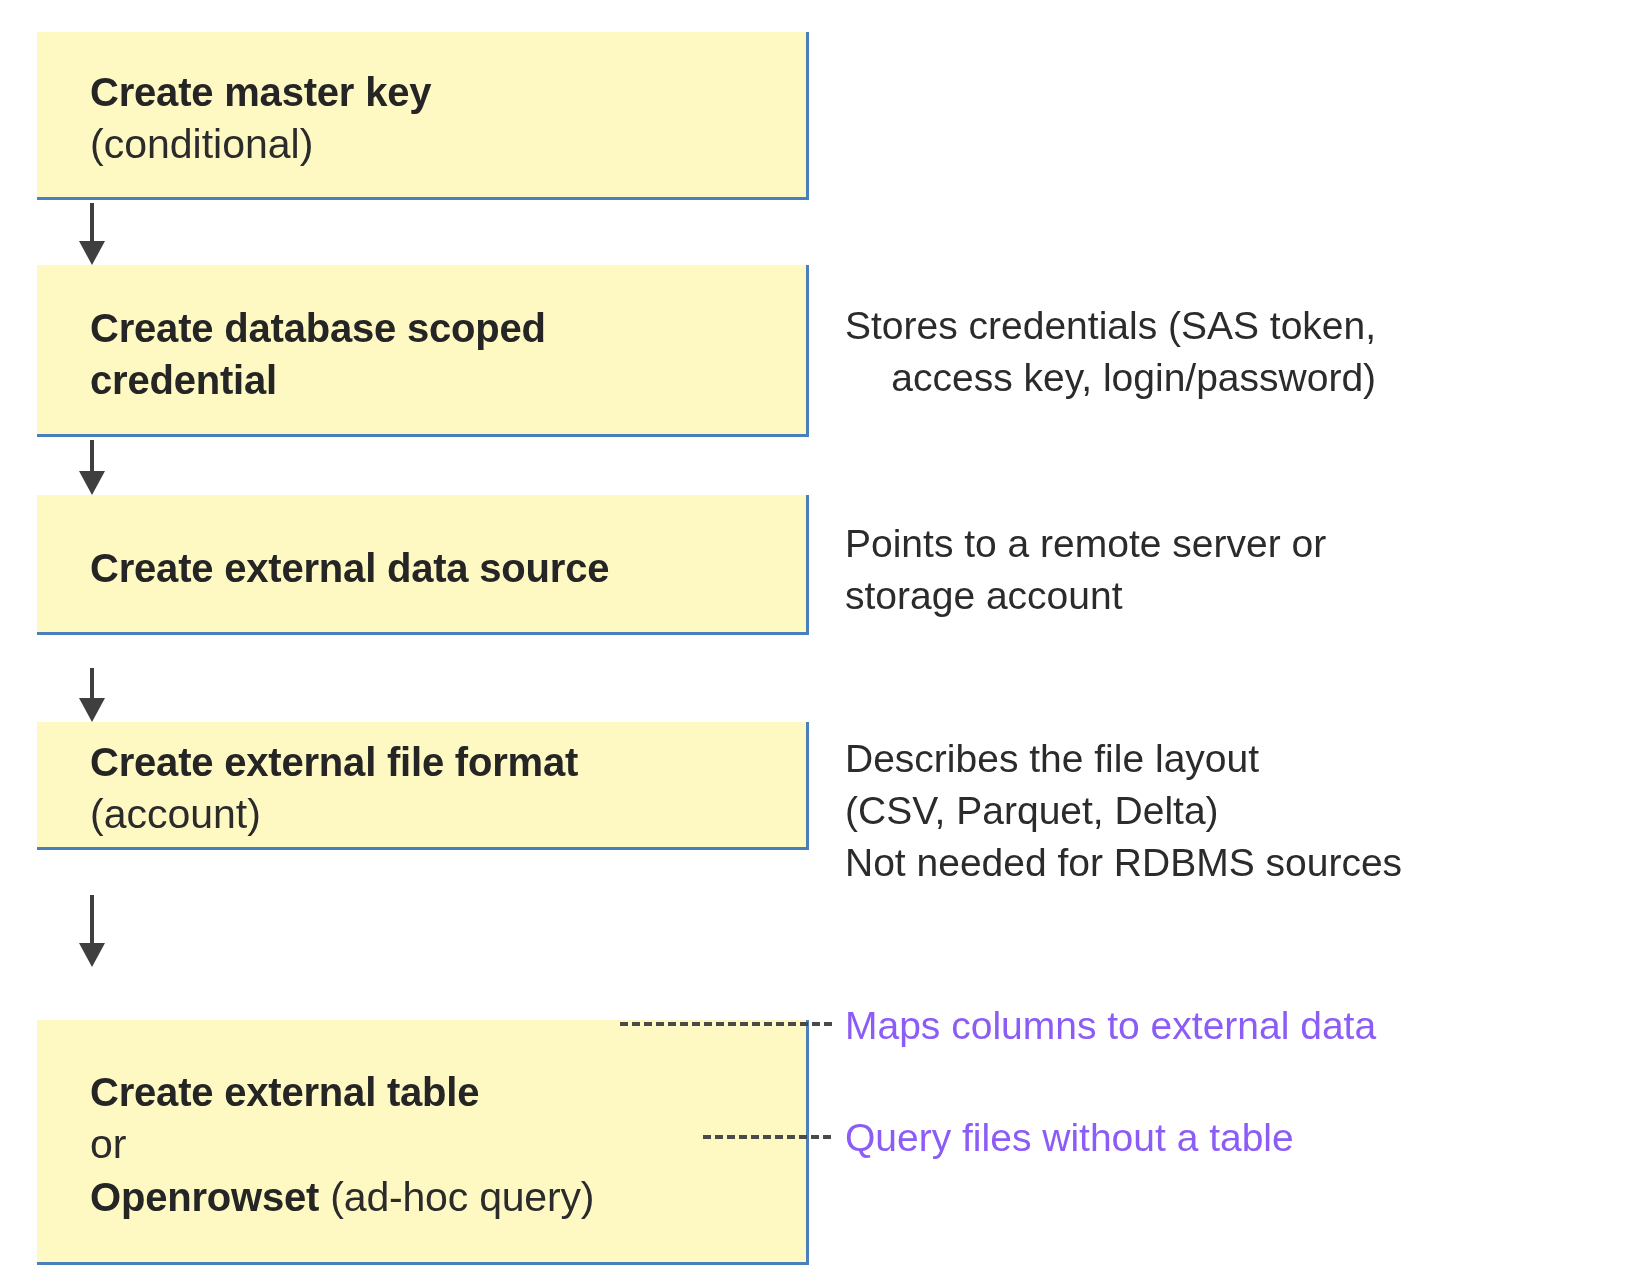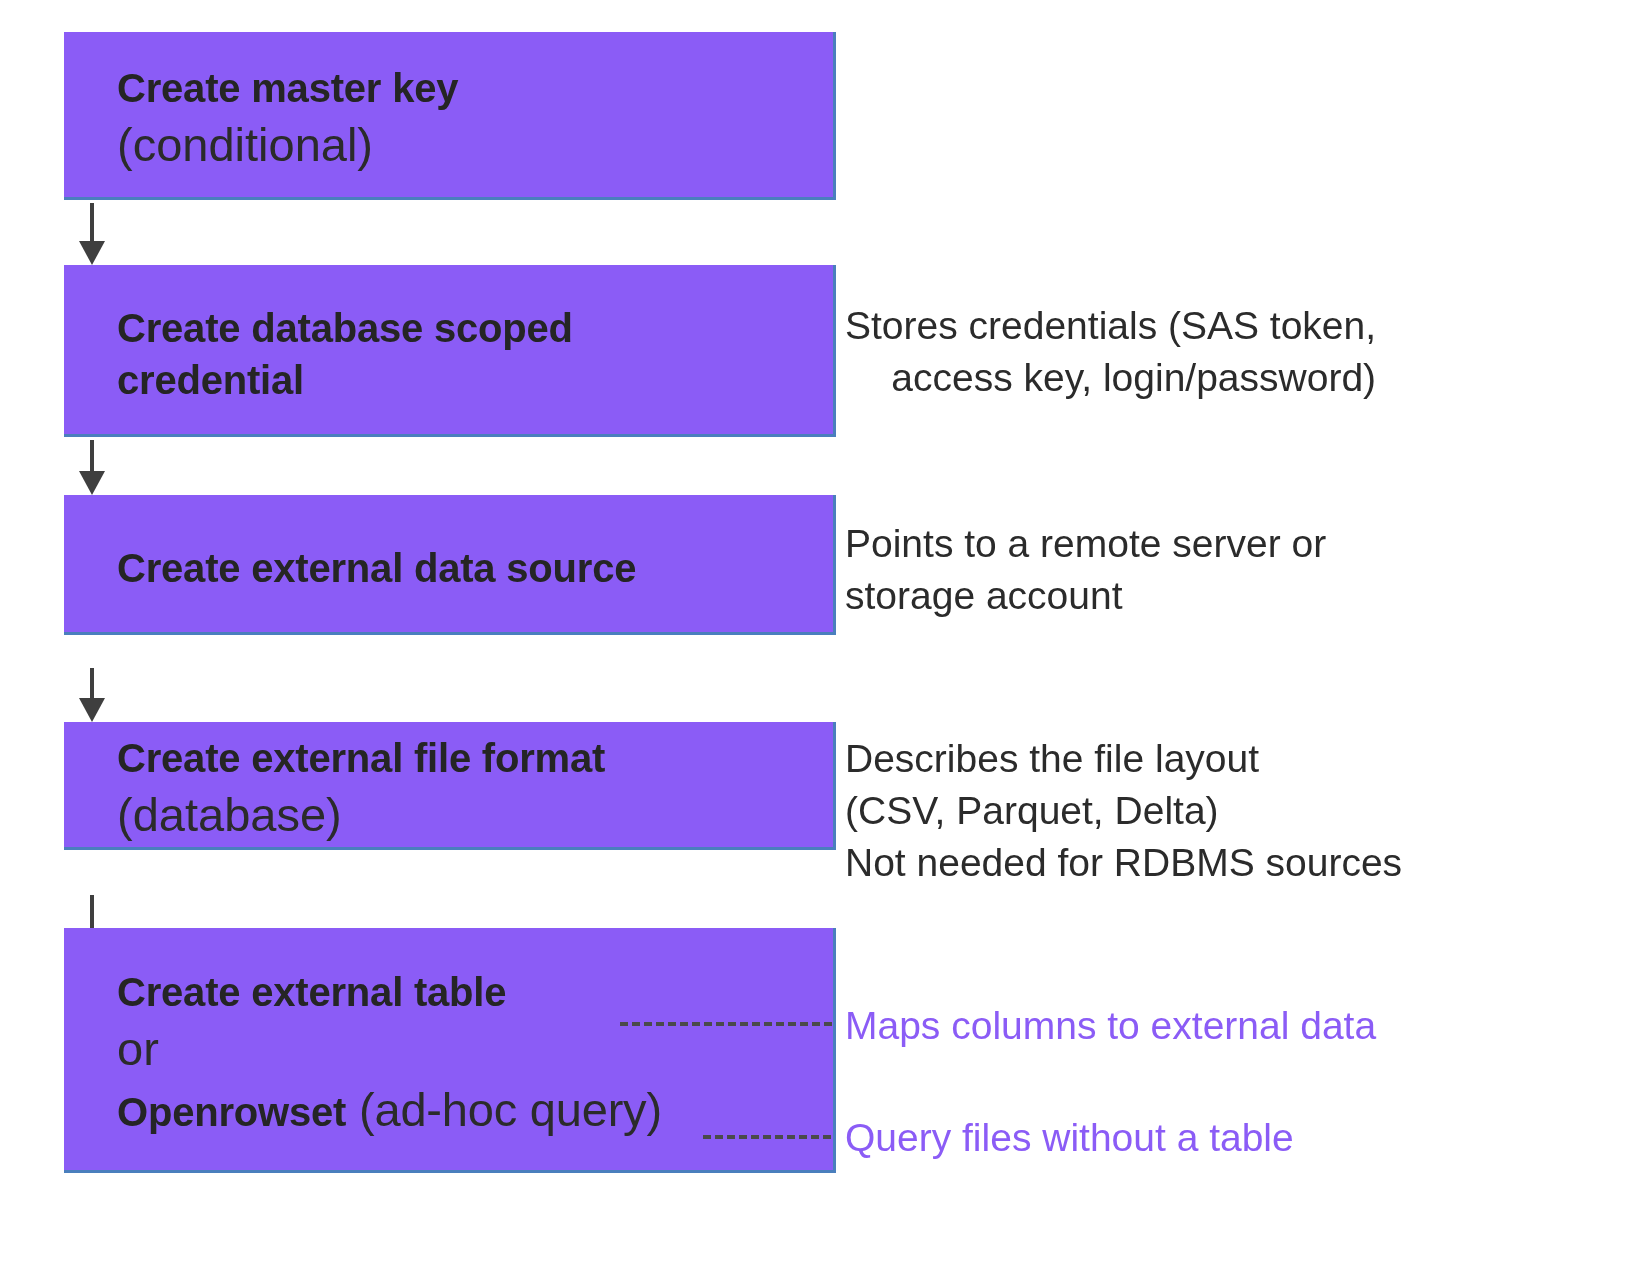--- a/index.html
+++ b/index.html
@@ -21,53 +21,52 @@
     position: relative;
     width: 1638px;
     height: 1284px;
   }
 
   
   .step-box {
     position: absolute;
     left: 37px;
     width: 772px;
-    background: #8b5cf6;
+    background: #fef9c3;
     border-right: 3px solid #4a7fbd;
     border-bottom: 3px solid #4a7fbd;
     box-sizing: border-box;
     display: flex;
     flex-direction: column;
     justify-content: center;
     padding: 8px 0 0 53px;
-    margin-left: 27px;
   }
 
   .step-title {
     font-weight: bold;
     font-size: 40px;
     line-height: 1.30;
     letter-spacing: -0.2px;
     color: #252525;
     white-space: pre-line;
   }
 
   .step-sub {
     font-weight: normal;
-    font-size: 47px;
+    font-size: 41px;
     line-height: 1.30;
     color: #2b2b2b;
   }
 
   
   #box-master-key      { top: 32px;   height: 168px; }
   #box-scoped-cred     { top: 265px;  height: 172px; }
   #box-data-source     { top: 495px;  height: 140px; }
   #box-file-format     { top: 722px;  height: 128px; }
-  #box-external-table  { top: 928px;  height: 245px; padding-top: 8px; }
+  #box-external-table  { top: 1020px;  height: 245px; padding-top: 8px; }
 
   
   .note {
     position: absolute;
     left: 845px;
     font-size: 39px;
     line-height: 1.33;
     color: #2b2b2b;
     white-space: pre-line;
     font-weight: normal;
@@ -168,21 +167,21 @@
   <div class="note" id="note-data-source">Points to a remote server or
 storage account</div>
 
   <div class="arrow" id="arrow-3">
     <div class="shaft"></div>
     <div class="head"></div>
   </div>
 
   <div class="step-box" id="box-file-format">
     <div class="step-title">Create external file format</div>
-    <div class="step-sub">(database)</div>
+    <div class="step-sub">(account)</div>
   </div>
   <div class="note" id="note-file-format">Describes the file layout
 (CSV, Parquet, Delta)
 Not needed for RDBMS sources</div>
 
   <div class="arrow" id="arrow-4">
     <div class="shaft"></div>
     <div class="head"></div>
   </div>
 

